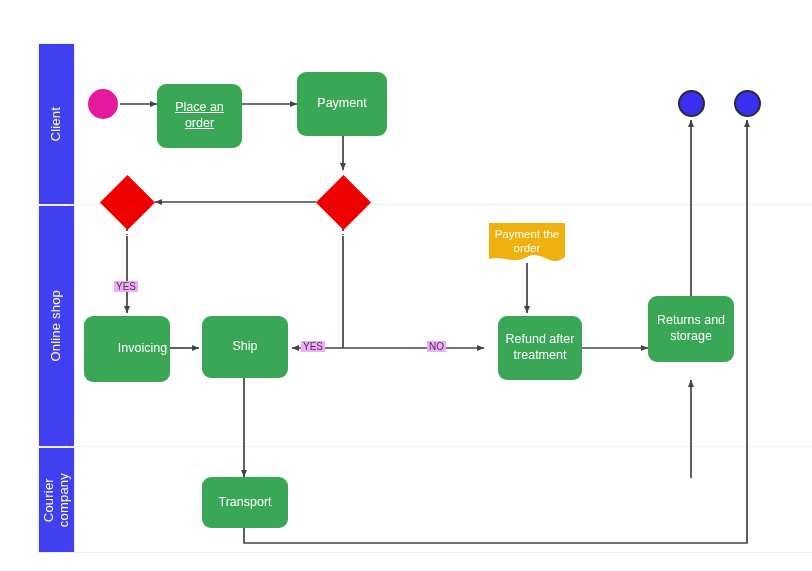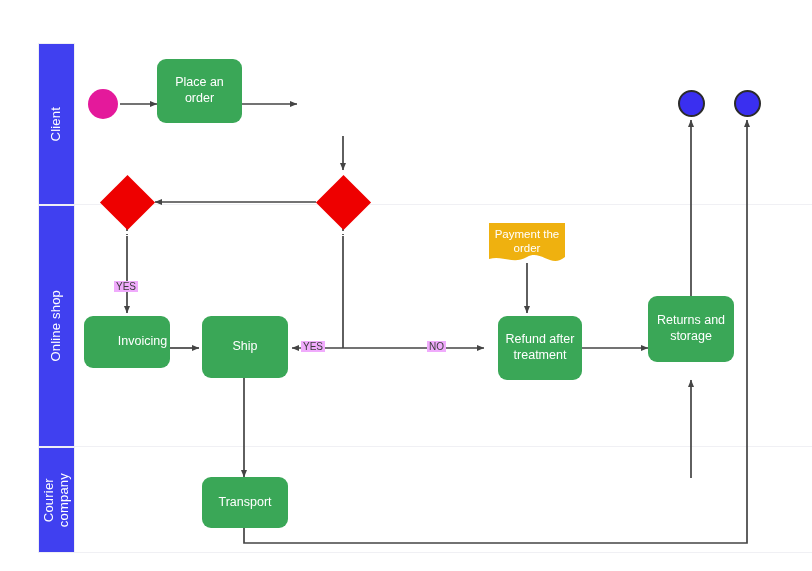--- a/index.html
+++ b/index.html
@@ -158,30 +158,33 @@
       <path d="M691,478 L691,380" marker-end="url(#ah)"></path>
 
       <path d="M691,316 L691,120" marker-end="url(#ah)"></path>
 
       <path d="M244,528 L244,543 L747,543 L747,120" marker-end="url(#ah)"></path>
     </g>
   </svg>
 
   <div class="start-node" style="left:88px;top:89px;width:30px;height:30px;"></div>
 
-  <div class="node-box" style="left:157px;top:59px;width:85px;height:64px;">
+  <div class="node-box" style="left:157px;top:84px;width:85px;height:64px;text-decoration:underline;">
     <span>Place an order</span>
   </div>
 
+  <div class="node-box" style="left:297px;top:72px;width:90px;height:64px;">
+    <span>Payment</span>
+  </div>
 
   <div class="decision" style="left:108px;top:183px;width:39px;height:39px;"></div>
 
   <div class="decision" style="left:324px;top:183px;width:39px;height:39px;"></div>
 
-  <div class="node-box" style="left:84px;top:316px;width:86px;height:52px;padding-left:37px;">
+  <div class="node-box" style="left:84px;top:316px;width:86px;height:66px;padding-left:37px;">
     <span>Invoicing</span>
   </div>
 
   <div class="node-box" style="left:202px;top:316px;width:86px;height:62px;">
     <span>Ship</span>
   </div>
 
   <div class="doc-node" style="left:489px;top:223px;width:76px;height:44px;">
     <svg width="76" height="44" viewBox="0 0 76 44" xmlns="http://www.w3.org/2000/svg">
       <path d="M0,0 L76,0 L76,34 C62,46 52,26 38,34 C24,42 14,32 0,36 Z" fill="#EFB10F"></path>

